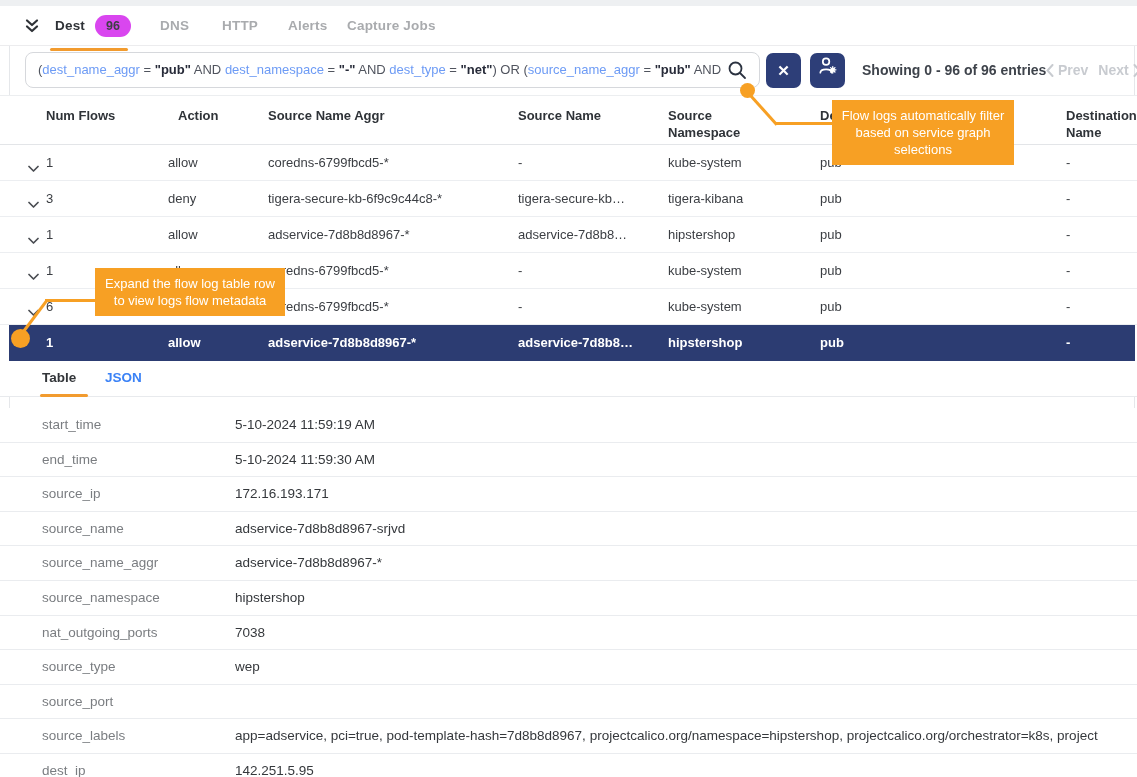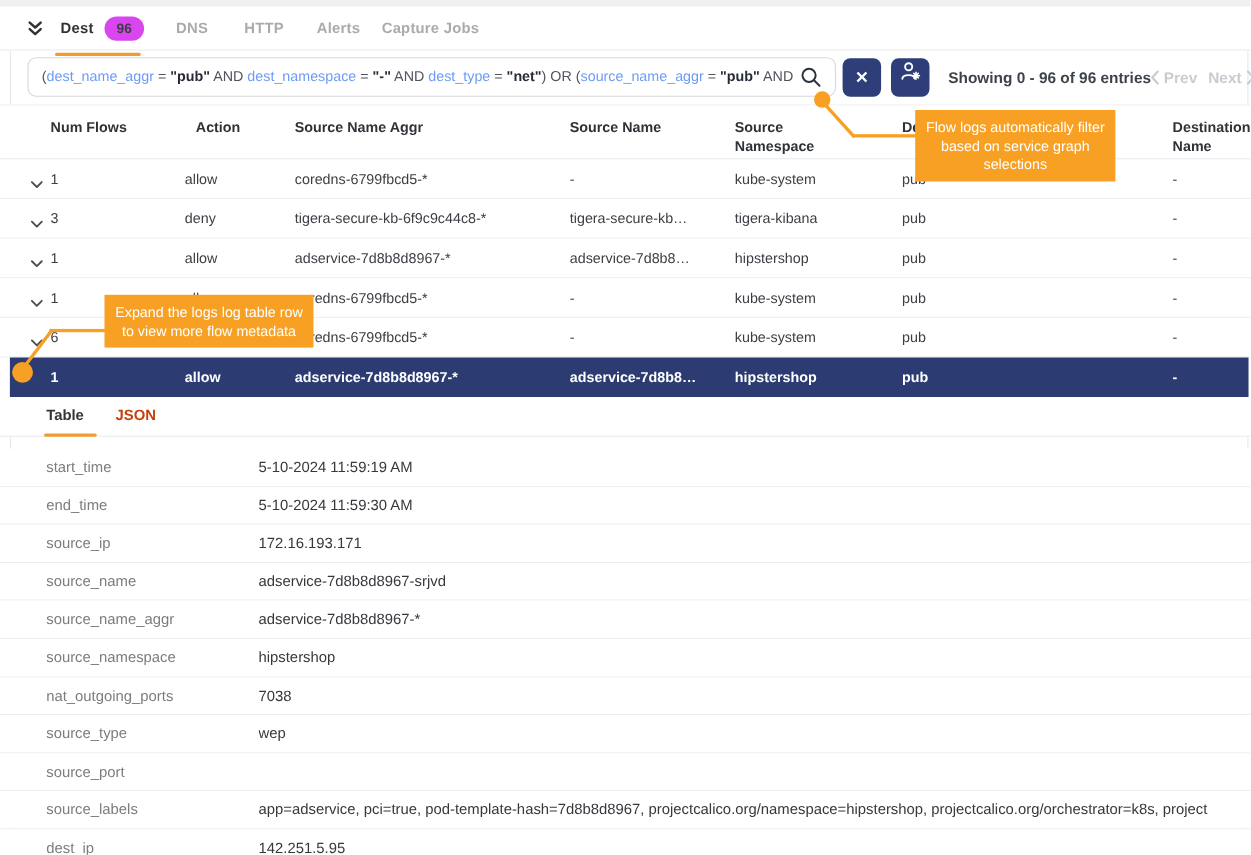--- a/index.html
+++ b/index.html
@@ -47,21 +47,21 @@
 
   
   .tooltip { background:#f7a024; color:#ffffff; font-size:13px; line-height:1.32; text-align:center; padding:7px 8px; z-index:30; }
   .tt1 { left:832px; top:100px; width:182px; }
   .tt2 { left:95px; top:268px; width:190px; }
   .tt-line { height:3px; background:#f7a024; z-index:29; }
   .tt-dot { border-radius:50%; background:#f7a024; z-index:31; }
 
   
   .detail-tabs { left:0; top:361px; width:1137px; height:36px; border-bottom:1px solid #e8eaed; background:#fff; }
-  .dtab { top:0; height:36px; line-height:34px; font-size:13.5px; font-weight:700; color:#c2410c; cursor:pointer; }
+  .dtab { top:0; height:36px; line-height:34px; font-size:13.5px; font-weight:700; color:#3b82f6; cursor:pointer; }
   .dtab.active { color:#33363a; }
   .dtab-underline { left:40px; top:33px; width:48px; height:3px; background:#f29b2e; border-radius:2px; }
   .detail-rows { left:0; top:408px; width:1079px; }
   .detail-row { position:relative; width:1137px; height:34.6px; border-bottom:1px solid #eaecef; background:#fff; }
   .detail-key { position:absolute; left:42px; top:0; height:34.6px; line-height:34.6px; font-size:13.5px; color:#7a7d81; }
   .detail-val { position:absolute; left:235px; right:0; top:0; height:34.6px; line-height:34.6px; font-size:13.5px; color:#35383c; white-space:nowrap; overflow:hidden; }
 </style>
 </head>
 <body>
 
@@ -206,21 +206,21 @@
   </div>
 
 <div class="abs tt-line" style="left:775px; top:122px; width:58px;"></div>
 <div class="abs tt-line" style="left:746px; top:89px; width:46px; transform:rotate(48deg); transform-origin:left center;"></div>
 <div class="abs tt-dot" style="left:740px; top:83px; width:15px; height:15px;"></div>
 <div class="abs tt-line" style="left:45px; top:299px; width:51px;"></div>
 <div class="abs tt-line" style="left:19px; top:336px; width:47px; transform:rotate(-53deg); transform-origin:left center;"></div>
 <div class="abs tt-dot" style="left:11px; top:329px; width:19px; height:19px;"></div>
 
 <div class="abs tooltip tt1">Flow logs automatically filter based on service graph selections</div>
-<div class="abs tooltip tt2">Expand the logs log table row to view more flow metadata</div>
+<div class="abs tooltip tt2">Expand the flow log table row to view logs flow metadata</div>
 
 <div class="abs detail-tabs">
   <span class="abs dtab active" style="left:42px;">Table</span>
   <span class="abs dtab" style="left:105px;">JSON</span>
   <div class="abs dtab-underline"></div>
 </div>
 <div class="abs detail-rows" id="detail-rows">
     <div class="detail-row">
       <div class="detail-key">start_time</div>
       <div class="detail-val">5-10-2024 11:59:19 AM</div>

